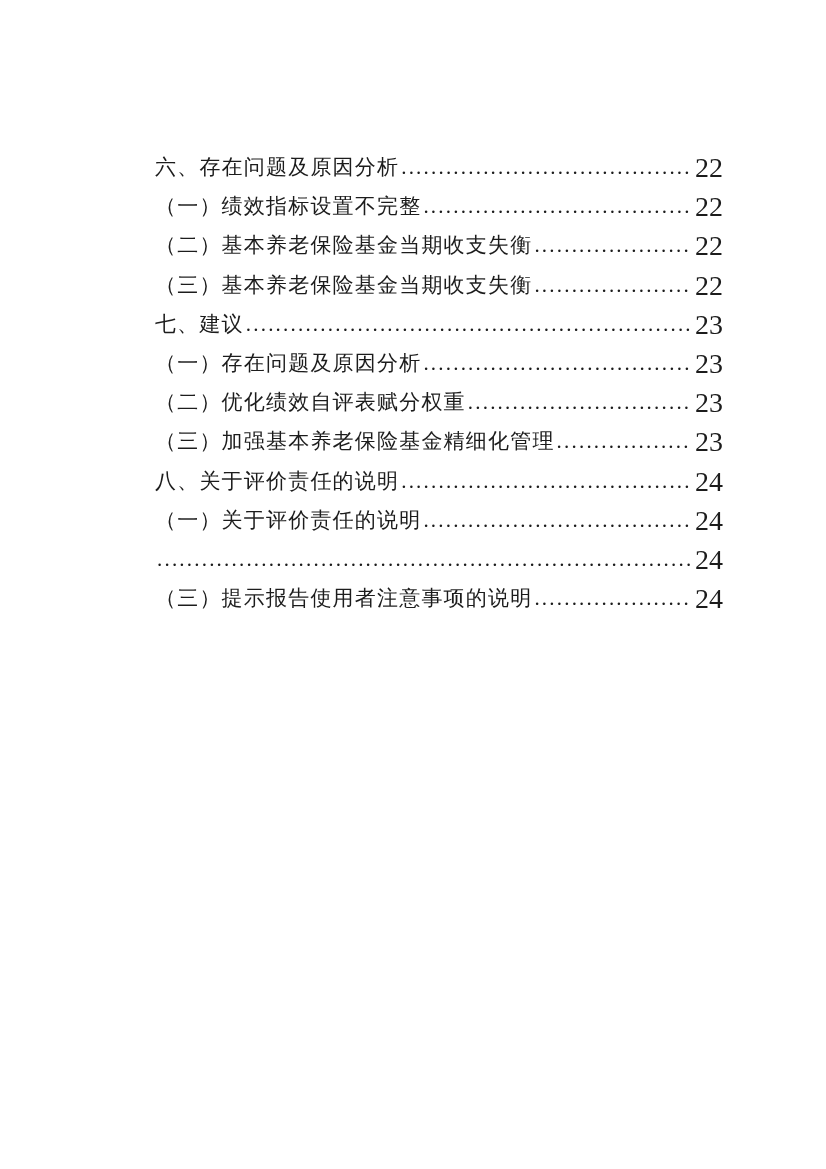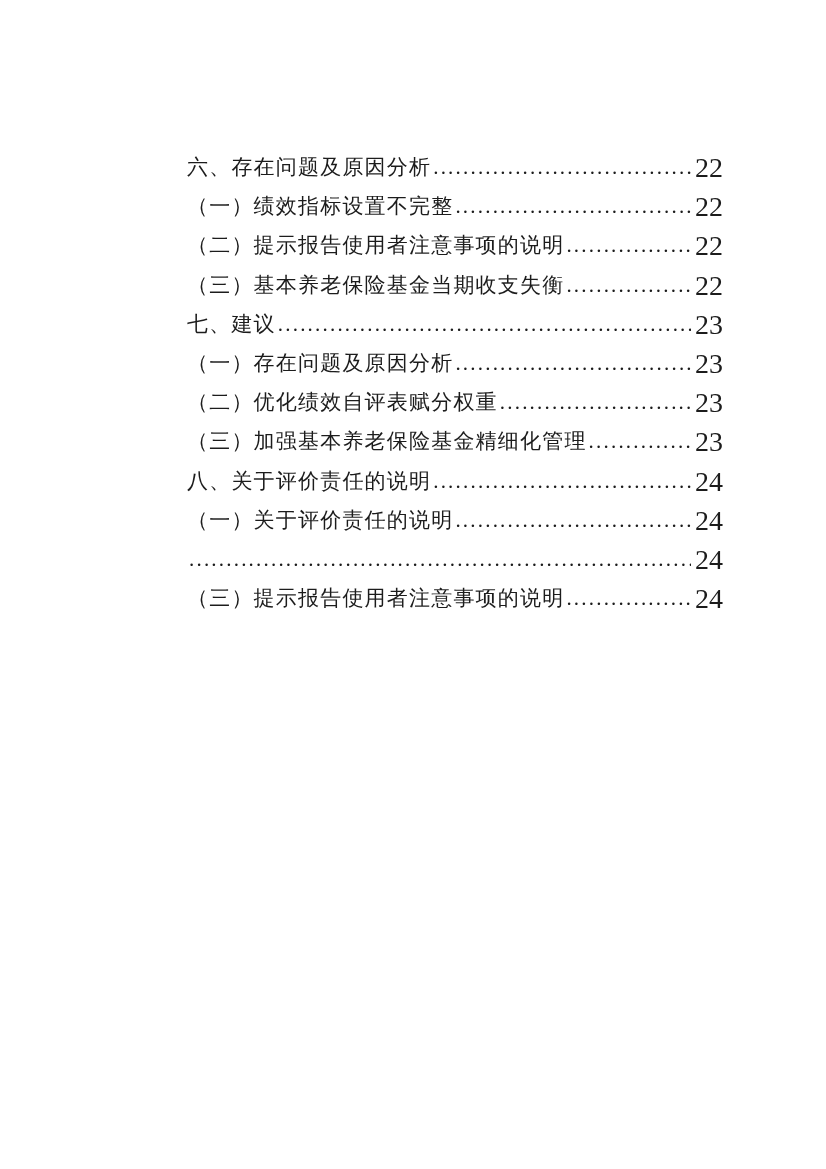--- a/index.html
+++ b/index.html
@@ -23,21 +23,20 @@
     width: 568px;
   }
   .toc-entry {
     display: flex;
     align-items: flex-start;
     height: 39.2px;
     line-height: 39.2px;
     font-size: 21px;
     white-space: nowrap;
     cursor: default;
-    margin-left: 32px;
   }
   .toc-label {
     flex: 0 0 auto;
     letter-spacing: 1.2px;
   }
   .toc-leader {
     flex: 1 1 auto;
     overflow: hidden;
     height: 39.2px;
     margin-left: 2px;
@@ -67,21 +66,21 @@
     <span class="toc-page">22</span>
   </div>
 
   <div class="toc-entry">
     <span class="toc-label">（一）绩效指标设置不完整</span>
     <span class="toc-leader"></span>
     <span class="toc-page">22</span>
   </div>
 
   <div class="toc-entry">
-    <span class="toc-label">（二）提示报告使用者注意事项的说明</span>
+    <span class="toc-label">（二）基本养老保险基金当期收支失衡</span>
     <span class="toc-leader"></span>
     <span class="toc-page">22</span>
   </div>
 
   <div class="toc-entry">
     <span class="toc-label">（三）基本养老保险基金当期收支失衡</span>
     <span class="toc-leader"></span>
     <span class="toc-page">22</span>
   </div>
 

